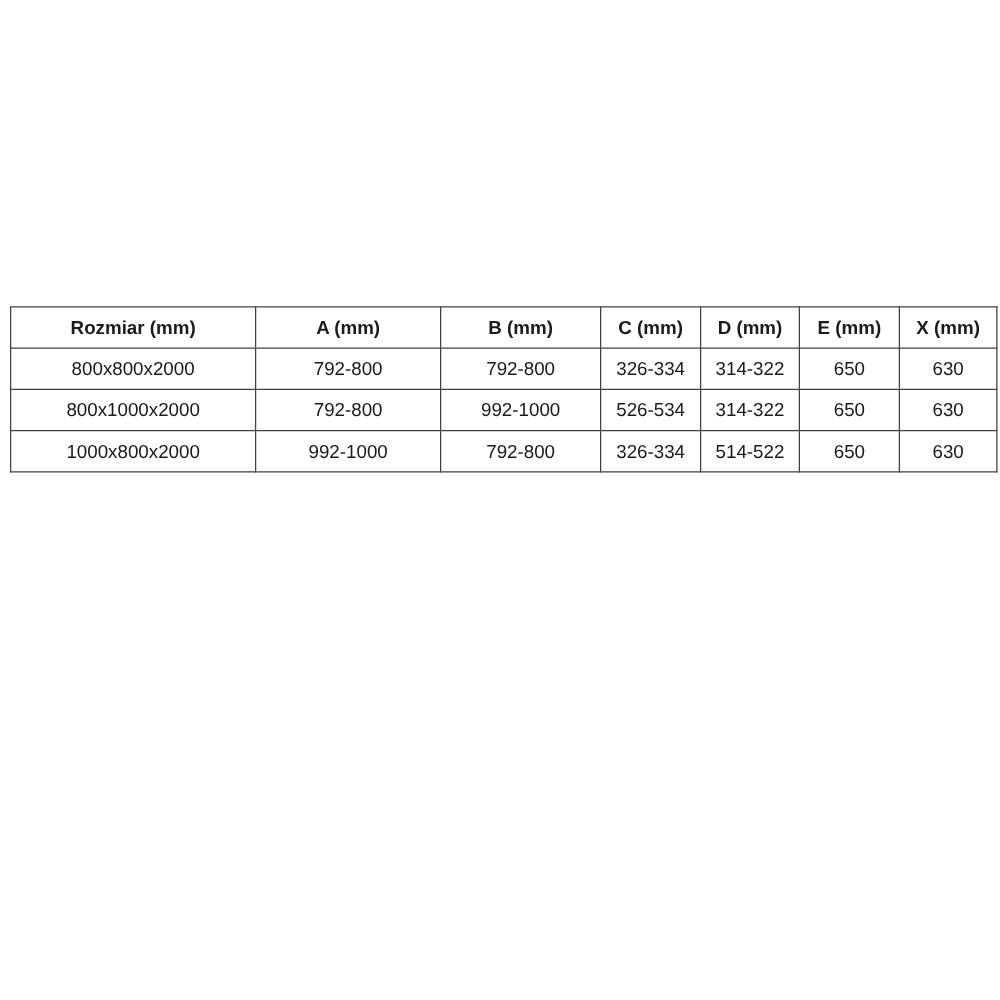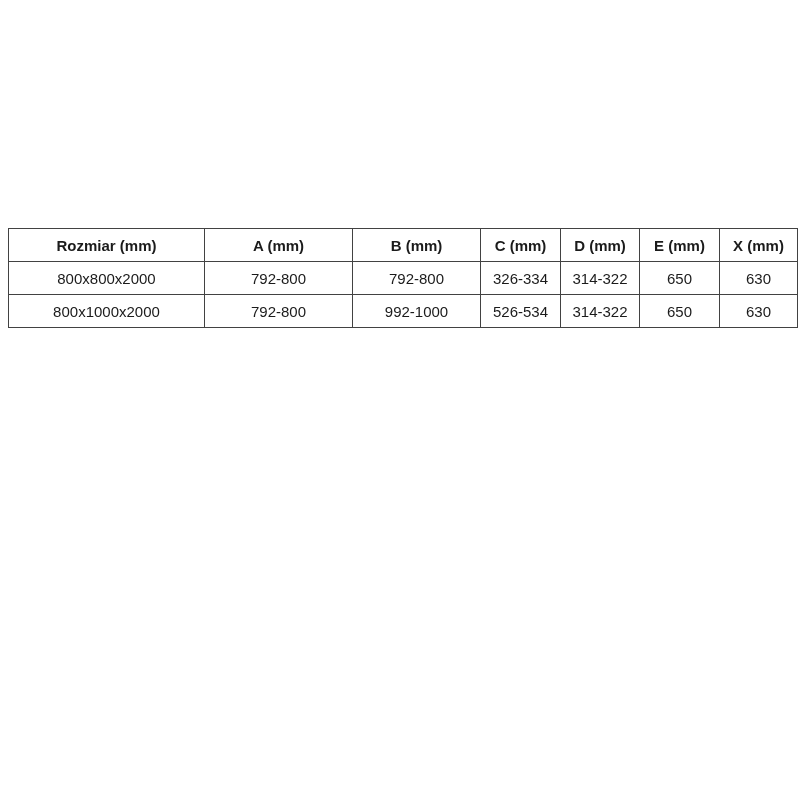--- a/index.html
+++ b/index.html
@@ -7,21 +7,21 @@
     padding: 0;
     width: 800px;
     height: 800px;
     background: #ffffff;
     font-family: "Liberation Sans", sans-serif;
     position: relative;
   }
   .spec-table {
     position: absolute;
     left: 8px;
-    top: 228px;
+    top: 245px;
     width: 789px;
     border-collapse: collapse;
     table-layout: fixed;
   }
   .spec-table th,
   .spec-table td {
     border: 1px solid #424242;
     height: 32px;
     padding: 0;
     text-align: center;
@@ -72,14 +72,23 @@
     </tr>
     <tr>
       <td>800x1000x2000</td>
       <td>792-800</td>
       <td>992-1000</td>
       <td>526-534</td>
       <td>314-322</td>
       <td>650</td>
       <td>630</td>
     </tr>
+    <tr>
+      <td>1000x800x2000</td>
+      <td>992-1000</td>
+      <td>792-800</td>
+      <td>326-334</td>
+      <td>514-522</td>
+      <td>650</td>
+      <td>630</td>
+    </tr>
   </tbody>
 </table>
 
 </body></html>

